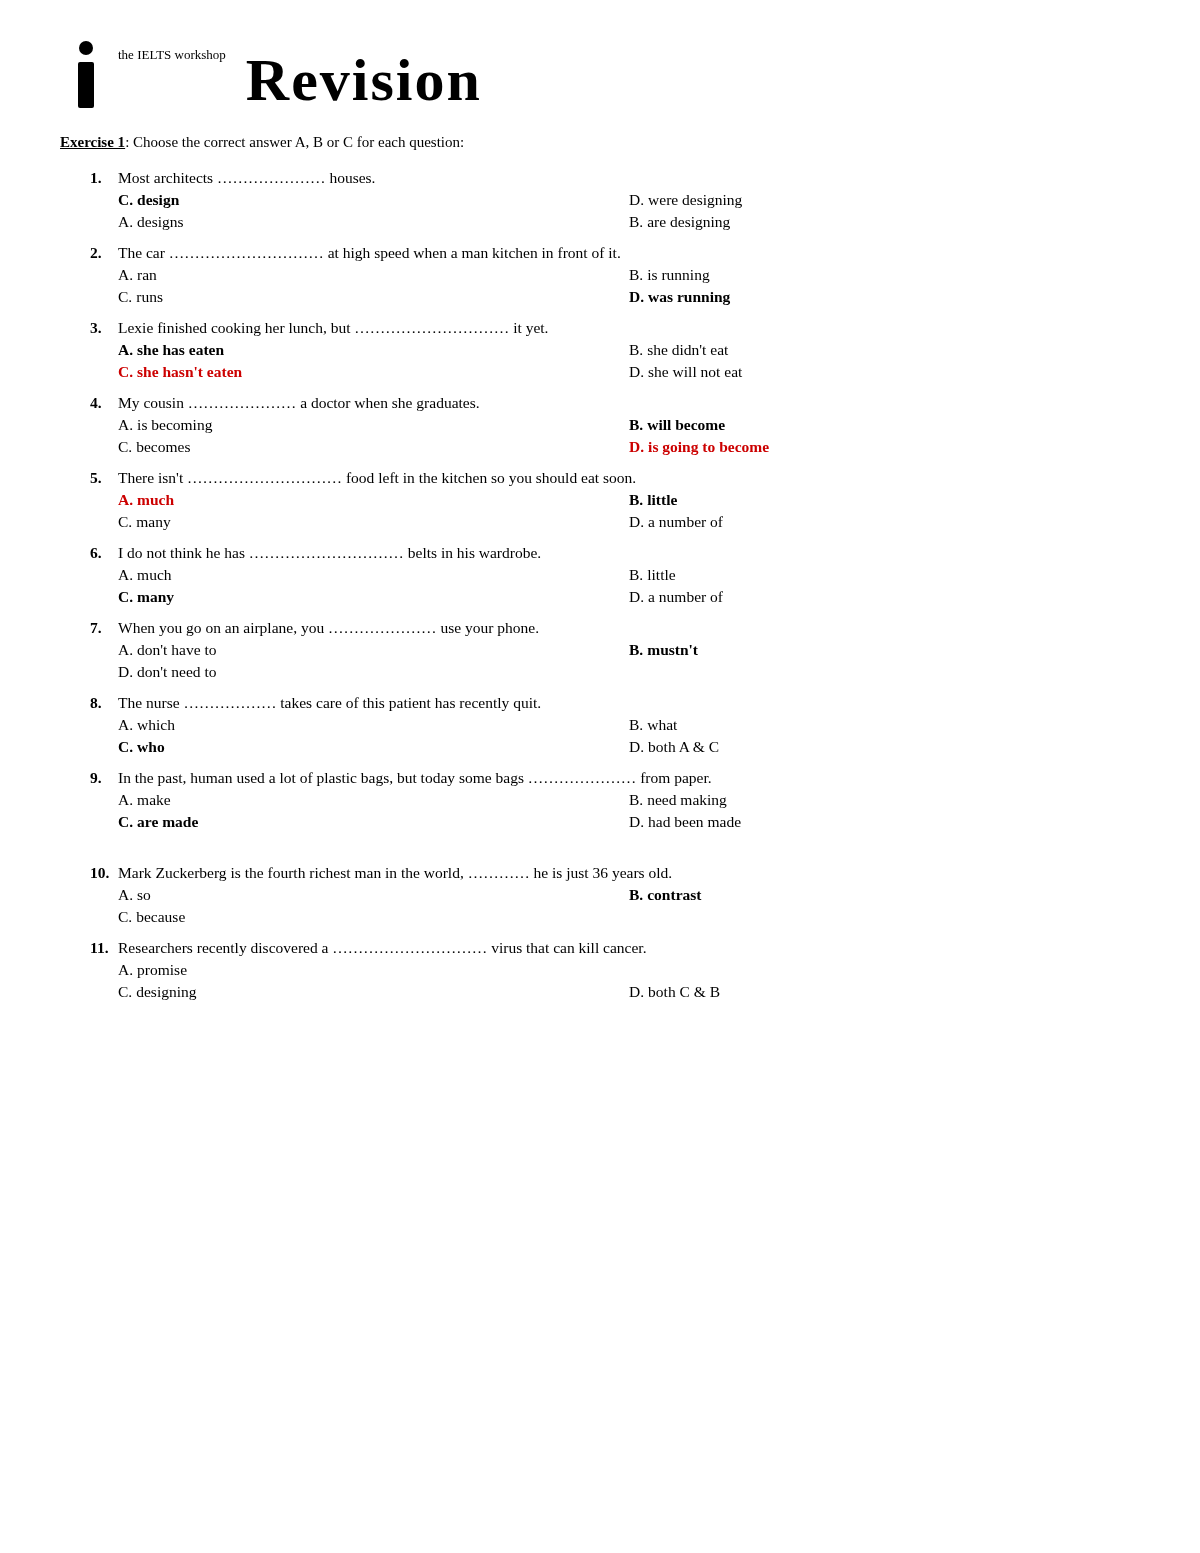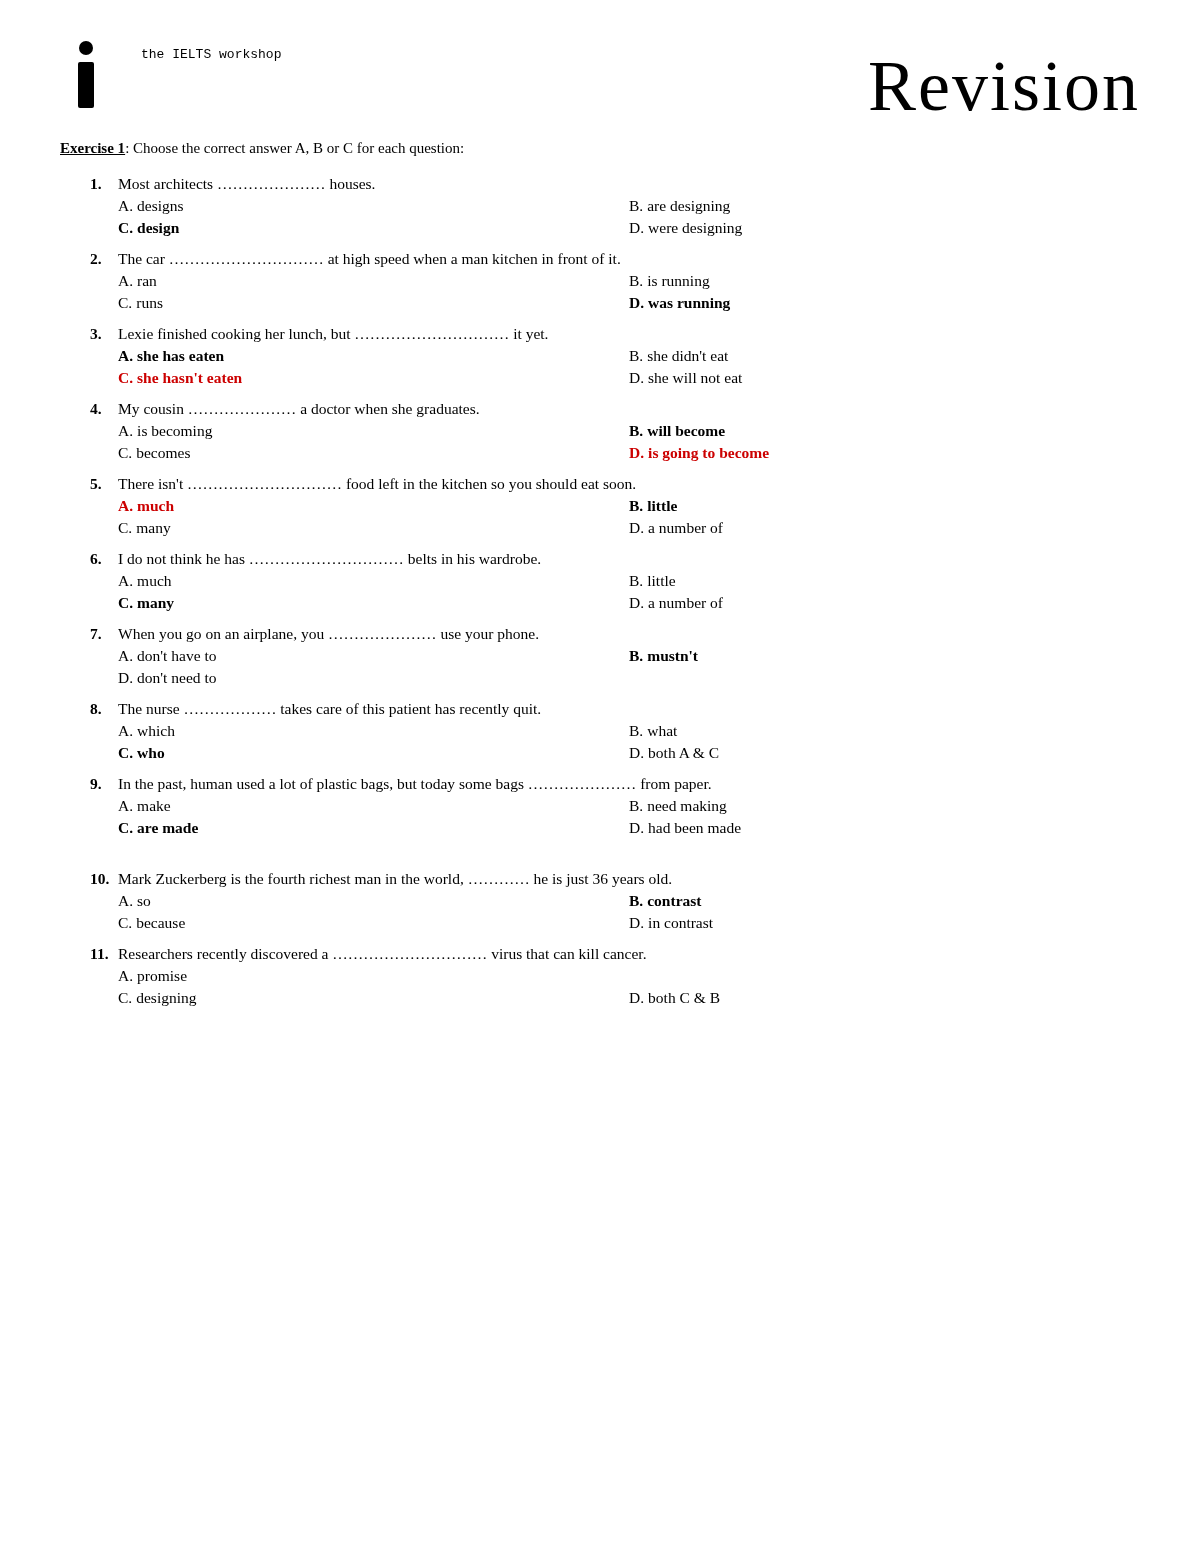--- a/index.html
+++ b/index.html
@@ -12,24 +12,24 @@
       min-height: 1553px;
       padding: 40px 60px;
     }
     .header {
       display: flex;
       align-items: flex-start;
       margin-bottom: 18px;
     }
     .page-title {
       flex: 1;
-      text-align: right;
-      font-size: 72px;
+      text-align: left;
+      font-size: 60px;
       font-family: 'Times New Roman', Times, serif;
-      font-weight: normal;
+      font-weight: bold;
       letter-spacing: 2px;
       line-height: 1;
       padding-top: 10px;
     }
     .exercise-label {
       font-size: 15px;
       margin-bottom: 18px;
     }
     .exercise-label u {
       font-weight: bold;
@@ -83,47 +83,47 @@
   <div class="logo-svg-wrap">
     <div style="display:flex; align-items:flex-start;">
       <div style="position:relative; margin-right:6px;">
         <svg width="52" height="72" viewBox="0 0 52 72">
 
           <circle cx="26" cy="8" r="7" fill="#000"></circle>
 
           <rect x="18" y="22" width="16" height="46" rx="2" fill="#000"></rect>
         </svg>
       </div>
-      <div style="font-family:Liberation Mono, monospace; font-size:13px; line-height:1.35; padding-top:6px;margin-left:23px;">
+      <div style="font-family:Liberation Serif, serif; font-size:13px; line-height:1.35; padding-top:6px;">
         <span>the IELTS</span>
         <span>workshop</span>
       </div>
     </div>
   </div>
   <div class="page-title">Revision</div>
 </div>
 
 <div class="exercise-label">
   <u>Exercise 1</u><span>: Choose the correct answer A, B or C for each question:</span>
 </div>
 
 <div class="questions" id="questions-container">
 <div class="question-block">
       <div class="question-stem">
         <span class="q-num">1.</span>
         <span class="q-text">Most architects ………………… houses.</span>
       </div>
       <div class="options-row">
+        <div class="option"><span class="opt-label bold">C.</span><span class="bold">design</span></div>
+        <div class="option"><span class="opt-label">D.</span><span>were designing</span></div>
+      </div>
+      <div class="options-row">
         <div class="option"><span class="opt-label">A.</span><span>designs</span></div>
         <div class="option"><span class="opt-label">B.</span><span>are designing</span></div>
       </div>
-      <div class="options-row">
-        <div class="option"><span class="opt-label bold">C.</span><span class="bold">design</span></div>
-        <div class="option"><span class="opt-label">D.</span><span>were designing</span></div>
-      </div>
     </div>
     <div class="question-block">
       <div class="question-stem">
         <span class="q-num">2.</span>
         <span class="q-text">The car ………………………… at high speed when a man kitchen in front of it.</span>
       </div>
       <div class="options-row">
         <div class="option"><span class="opt-label">A.</span><span>ran</span></div>
         <div class="option"><span class="opt-label">B.</span><span>is running</span></div>
       </div>
@@ -233,21 +233,20 @@
       <div class="question-stem">
         <span class="q-num">10.</span>
         <span class="q-text">Mark Zuckerberg is the fourth richest man in the world, ………… he is just 36 years old.</span>
       </div>
       <div class="options-row">
         <div class="option"><span class="opt-label">A.</span><span>so</span></div>
         <div class="option"><span class="opt-label bold">B.</span><span class="bold">contrast</span></div>
       </div>
       <div class="options-row">
         <div class="option"><span class="opt-label">C.</span><span>because</span></div>
-        <div class="option"><span class="opt-label">D.</span><span>in contrast</span></div>
       </div>
     </div>
     <div class="question-block">
       <div class="question-stem">
         <span class="q-num">11.</span>
         <span class="q-text">Researchers recently discovered a ………………………… virus that can kill cancer.</span>
       </div>
       <div class="options-row">
         <div class="option"><span class="opt-label">A.</span><span>promise</span></div>
       </div>

